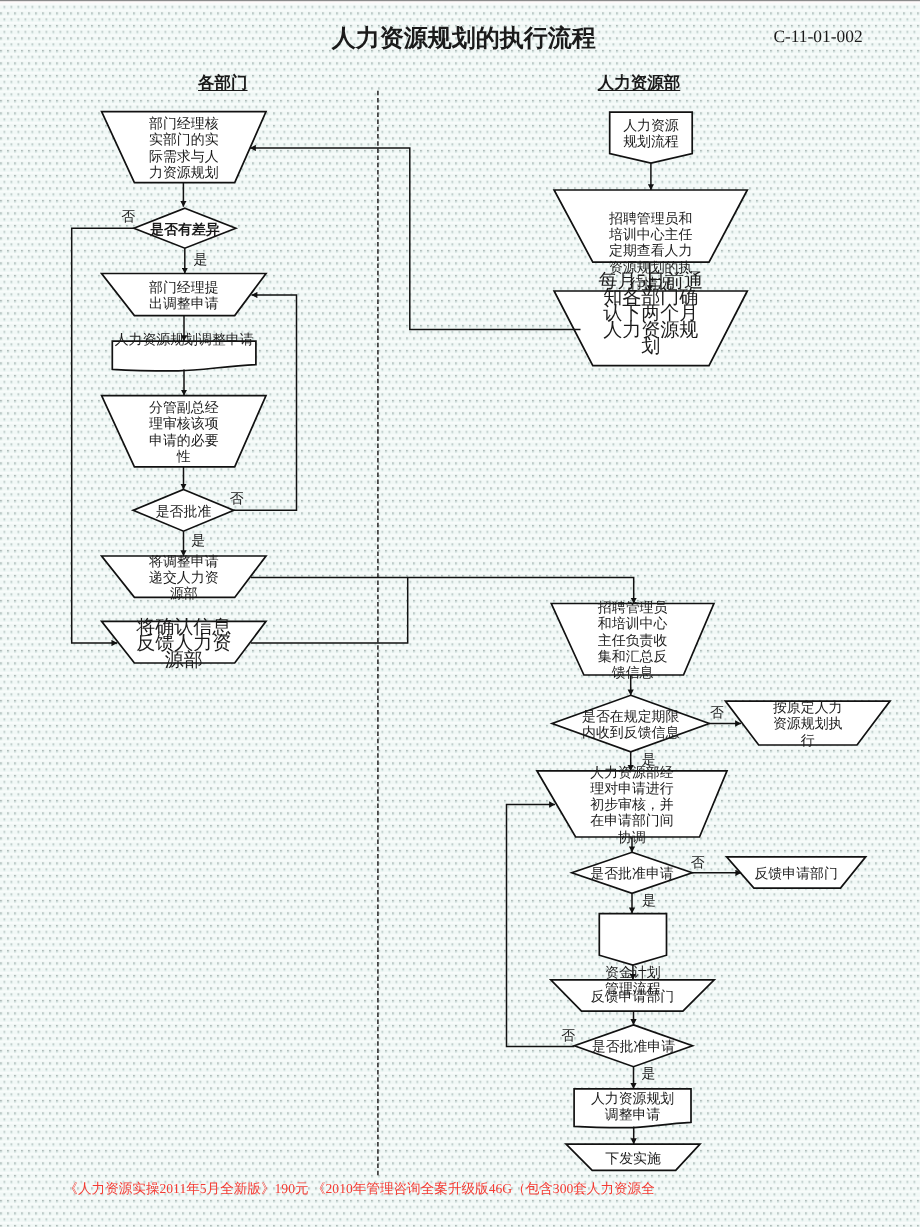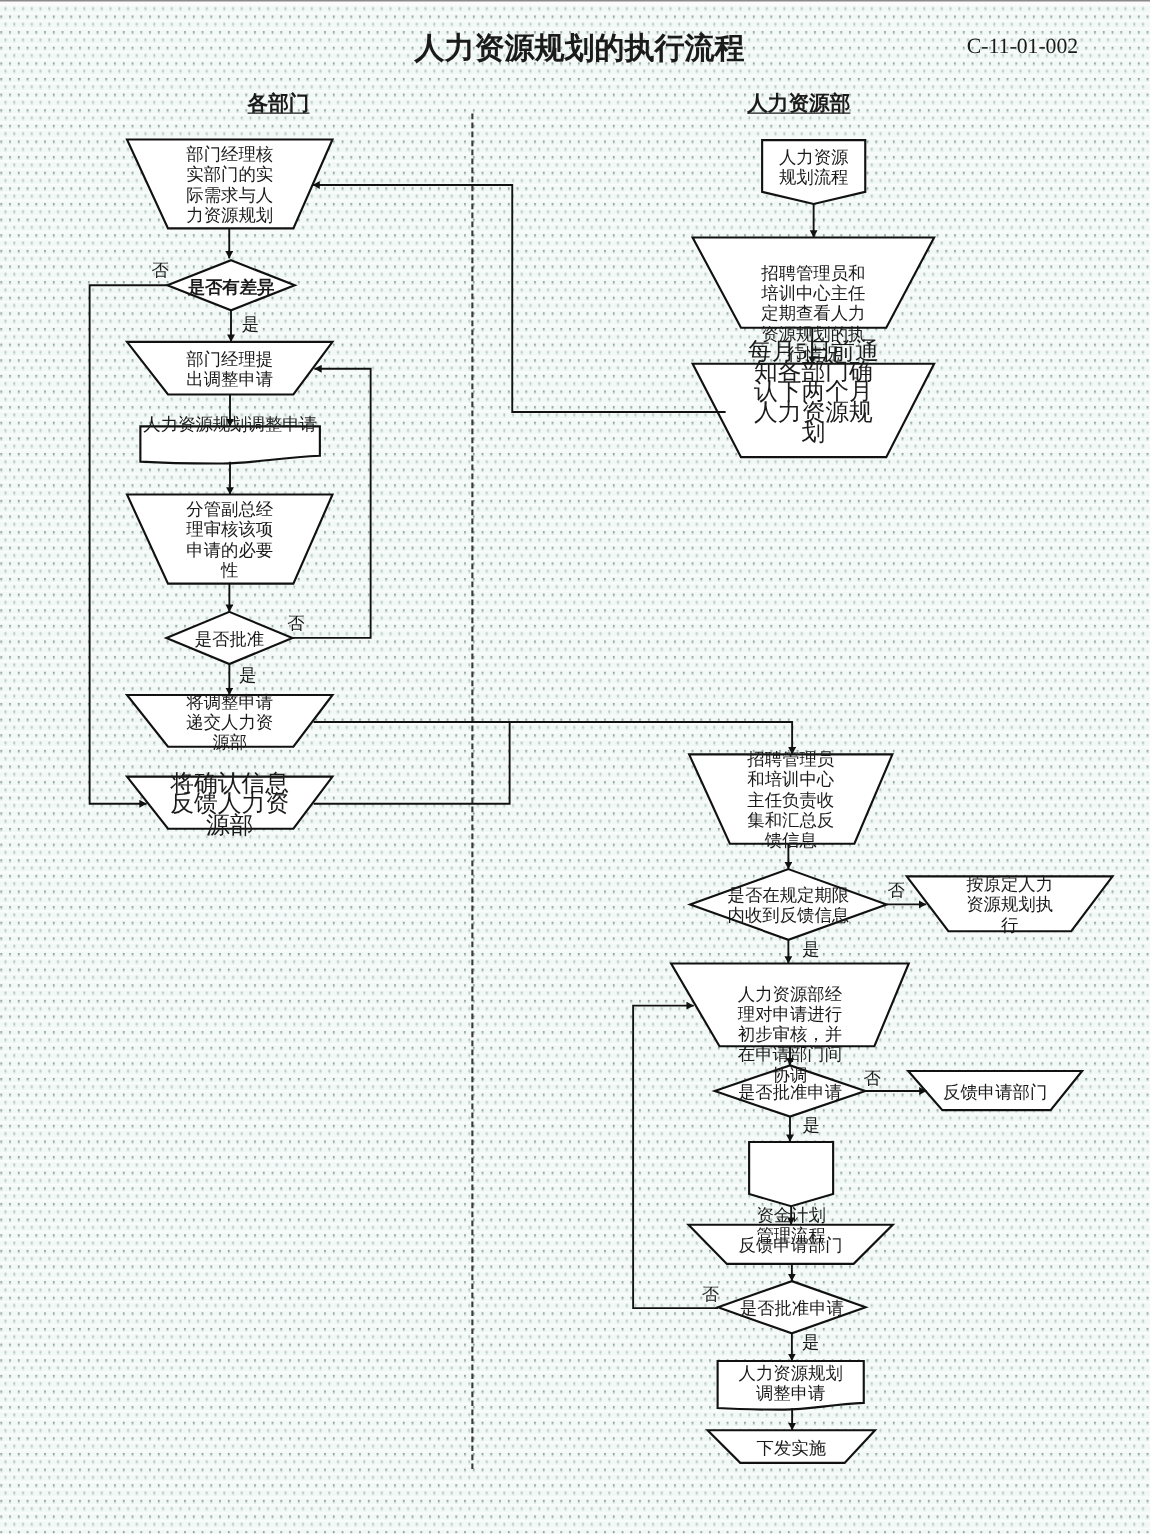--- a/index.html
+++ b/index.html
@@ -137,21 +137,21 @@
       <div class="t node-text" style="left: 472.6px; top: 601.15px; width: 320px; font-size: 13.9px; line-height: 16.2px;">招聘管理员
 和培训中心
 主任负责收
 集和汇总反
 馈信息</div>
       <div class="t node-text" style="left: 470.7px; top: 709.75px; width: 320px; font-size: 13.9px; line-height: 16.2px;">是否在规定期限
 内收到反馈信息</div>
       <div class="t node-text" style="left: 647.7px; top: 701.15px; width: 320px; font-size: 13.9px; line-height: 16.2px;">按原定人力
 资源规划执
 行</div>
-      <div class="t node-text" style="left: 471.95px; top: 765.8px; width: 320px; font-size: 13.9px; line-height: 16.2px; margin-top: 23px;">人力资源部经
+      <div class="t node-text" style="left: 471.95px; top: 765.8px; width: 320px; font-size: 13.9px; line-height: 16.2px;">人力资源部经
 理对申请进行
 初步审核，并
 在申请部门间
 协调</div>
       <div class="t node-text" style="left: 472px; top: 867.1px; width: 320px; font-size: 13.9px; line-height: 16.2px;">是否批准申请</div>
       <div class="t node-text" style="left: 636.15px; top: 866.75px; width: 320px; font-size: 13.9px; line-height: 16.2px;">反馈申请部门</div>
       <div class="t node-text" style="left: 472.9px; top: 966px; width: 320px; font-size: 13.9px; line-height: 16.2px;">资金计划
 管理流程</div>
       <div class="t node-text" style="left: 472.5px; top: 989.75px; width: 320px; font-size: 13.9px; line-height: 16.2px;">反馈申请部门</div>
       <div class="t node-text" style="left: 473.45px; top: 1040.1px; width: 320px; font-size: 13.9px; line-height: 16.2px;">是否批准申请</div>
@@ -167,13 +167,14 @@
       <div class="t flowlabel" style="left: 677.7px; top: 856.3px; width: 40px;">否</div>
       <div class="t flowlabel" style="left: 629px; top: 894.1px; width: 40px;">是</div>
       <div class="t flowlabel" style="left: 548.3px; top: 1029.3px; width: 40px;">否</div>
       <div class="t flowlabel" style="left: 628.5px; top: 1066.9px; width: 40px;">是</div>
     </div>
 
   <div class="t" id="doc-title">人力资源规划的执行流程</div>
   <div class="t" id="doc-code">C-11-01-002</div>
   <div class="t" id="lane-l">各部门</div>
   <div class="t" id="lane-r">人力资源部</div>
+  <div class="t" id="foot1">《人力资源实操2011年5月全新版》190元 《2010年管理咨询全案升级版46G（包含300套人力资源全</div>
 </div>
 
 </body></html>

